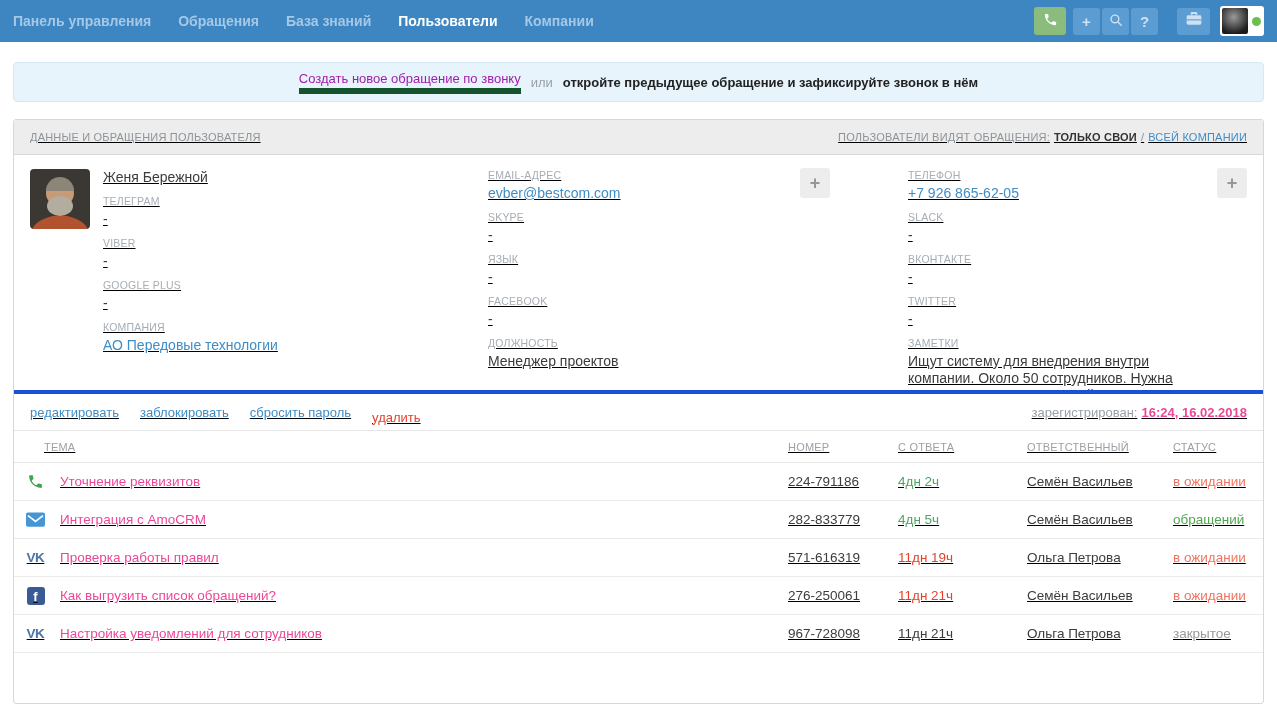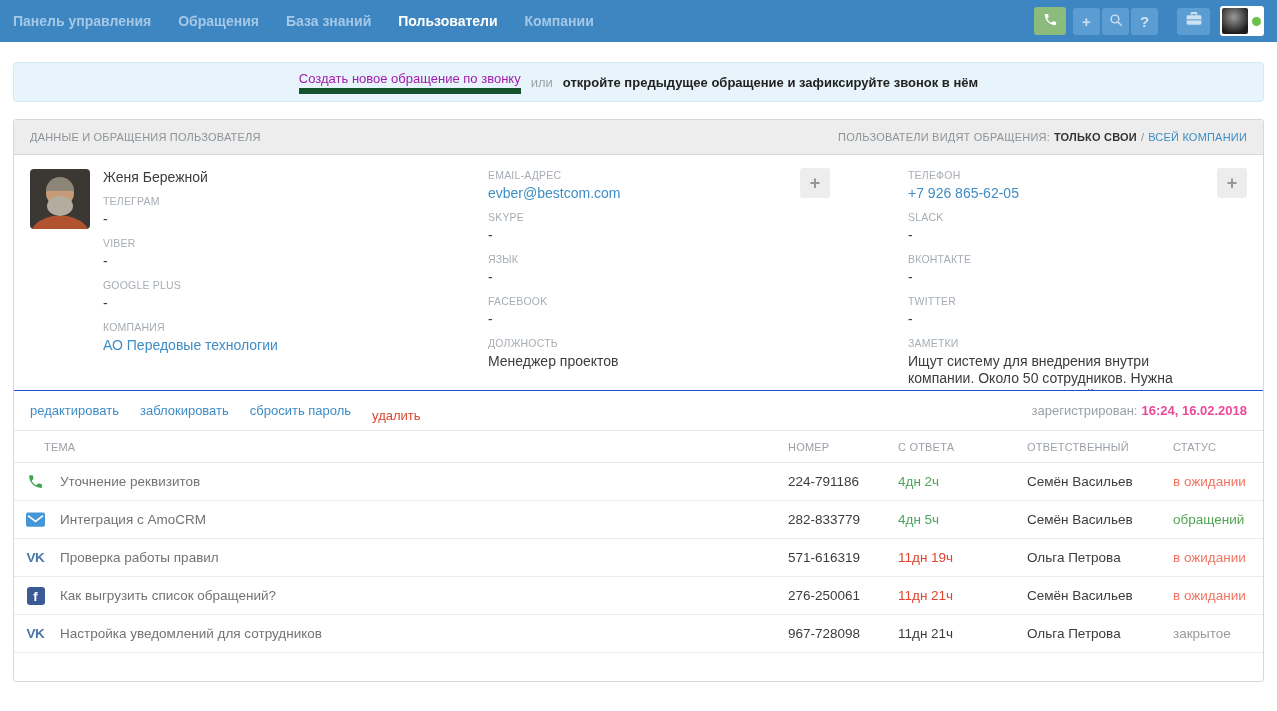--- a/index.html
+++ b/index.html
@@ -21,21 +21,21 @@
   .mini-avatar { width:26px; height:26px; border-radius:2px; background:radial-gradient(circle at 45% 35%, #9a9a9a, #1c1c1c 75%); }
   .status-dot { width:9px; height:9px; border-radius:50%; background:#6cbf4c; margin-left:4px; }
 
   
   .banner { margin:20px 13px 17px; height:40px; background:#e7f4fb; border:1px solid #d4e9f3; border-radius:4px; display:flex; align-items:center; justify-content:center; gap:10px; font-size:13px; }
   .banner-link { color:#a21caf; border-bottom:6px solid #14532d; padding-bottom:2px; cursor:pointer; }
   .banner-or { color:#9aa0a6; }
   .banner-strong { color:#222; font-weight:bold; }
 
   
-  .panel { margin:0 13px; border:1px solid #d8d8d8; border-radius:3px; background:#fff; padding-bottom:28px; }
+  .panel { margin:0 13px; border:1px solid #d8d8d8; border-radius:3px; background:#fff; padding-bottom:50px;text-decoration:underline; }
   .panel-hd { background:#ededed; border-bottom:1px solid #d8d8d8; height:35px; display:flex; align-items:center; justify-content:space-between; padding:0 16px; font-size:11px; color:#8d9499; border-radius:3px 3px 0 0; letter-spacing:.2px; }
   .panel-hd-right { display:flex; gap:4px; align-items:center; }
   .vis-selected { color:#333; font-weight:bold; }
   .vis-link { color:#3e8dc6; cursor:pointer; }
 
   
   .details { display:flex; padding:14px 16px 0; position:relative; height:235px; overflow:hidden; }
   .avatar { width:60px; height:60px; border-radius:4px; overflow:hidden; flex:0 0 60px; margin-right:13px; }
   .cols { display:flex; flex:1; }
   .col1 { flex:0 0 385px; }
@@ -43,35 +43,35 @@
   .col3 { flex:1; padding-right:40px; }
   .field { margin-bottom:9px; }
   .fld-label { font-size:10.5px; color:#a6adb4; line-height:12px; margin-bottom:4px; letter-spacing:.2px; }
   .fld-value { font-size:14px; color:#3c3c3c; line-height:17px; }
   .fld-value.lnk { color:#3e8dc6; cursor:pointer; }
   .plus-btn { position:absolute; top:13px; width:30px; height:30px; background:#ededed; border-radius:3px; color:#979797; font-size:18px; font-weight:bold; display:flex; align-items:center; justify-content:center; cursor:pointer; }
   .plus-email { left:786px; }
   .plus-phone { right:16px; }
 
   
-  .actions { display:flex; align-items:center; border-top:1px solid #1d4ed8; height:40px; padding:0 16px; font-size:13px; gap:21px; }
+  .actions { display:flex; align-items:center; border-top:4px solid #1d4ed8; height:40px; padding:0 16px; font-size:13px; gap:21px; }
   .act-lnk { color:#3e8dc6; cursor:pointer; }
   .act-lnk.danger { color:#e0442d;margin-top:10px; }
   .registered { margin-left:auto; color:#9aa0a6; }
   .registered b { color:#ec4899; margin-left:4px;margin-top:9px; }
 
   
   .cases { width:100%; border-collapse:collapse; table-layout:fixed; }
   .cases th { border-top:1px solid #e6e6e6; border-bottom:1px solid #e6e6e6; font-size:11px; color:#9ba1a8; font-weight:normal; text-align:left; height:32px; letter-spacing:.2px; }
   .cases td { border-bottom:1px solid #ebebeb; height:38px; font-size:13.5px; color:#3c3c3c; }
   .th-topic { padding-left:30px; }
   .td-topic { padding-left:11px; }
   .topic-wrap { display:flex; align-items:center; gap:14px; }
   .chan { width:21px; display:flex; justify-content:center; align-items:center; flex:0 0 21px; }
-  .topic-lnk { color:#737373; cursor:pointer; text-decoration:none; }
+  .topic-lnk { color:#ec4899; cursor:pointer; text-decoration:none; }
   .th-num, .td-num { padding-left:13px; }
   .th-since, .td-since { padding-left:13px; }
   .th-resp, .td-resp { padding-left:24px; }
   .th-status, .td-status { padding-left:22px; }
   .td-since.green { color:#4da55e; }
   .td-since.red { color:#e0442d; }
   .td-since.dark { color:#3c3c3c; }
   .td-status.orange { color:#f07461; }
   .td-status.green { color:#52a552; }
   .td-status.gray { color:#999999; }

